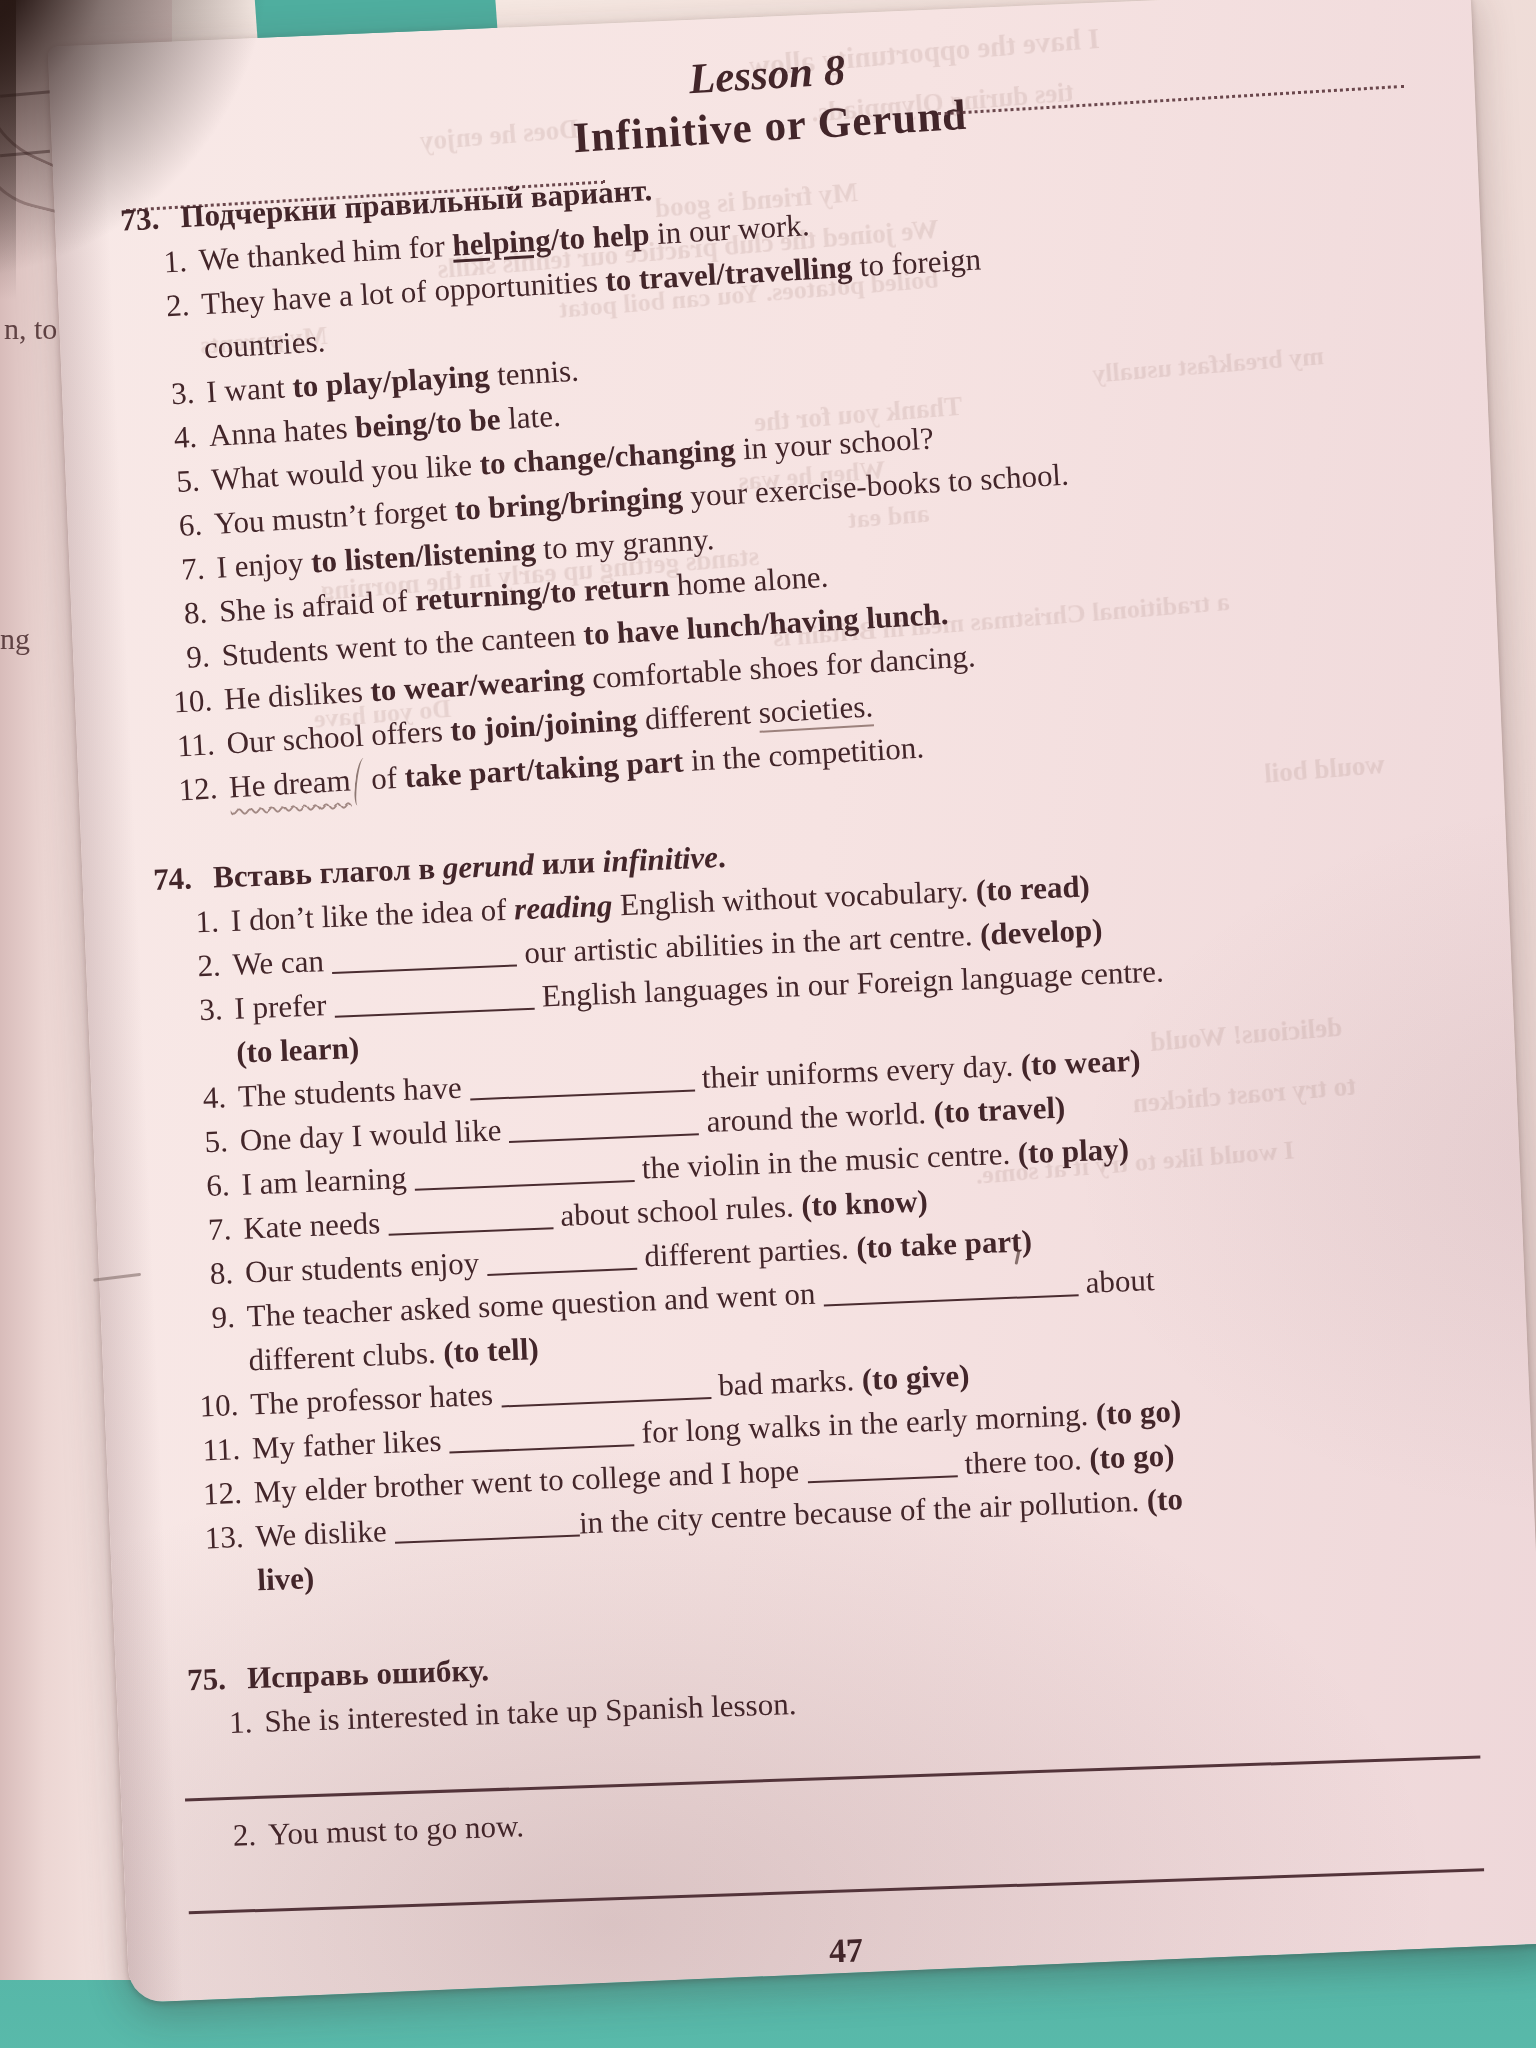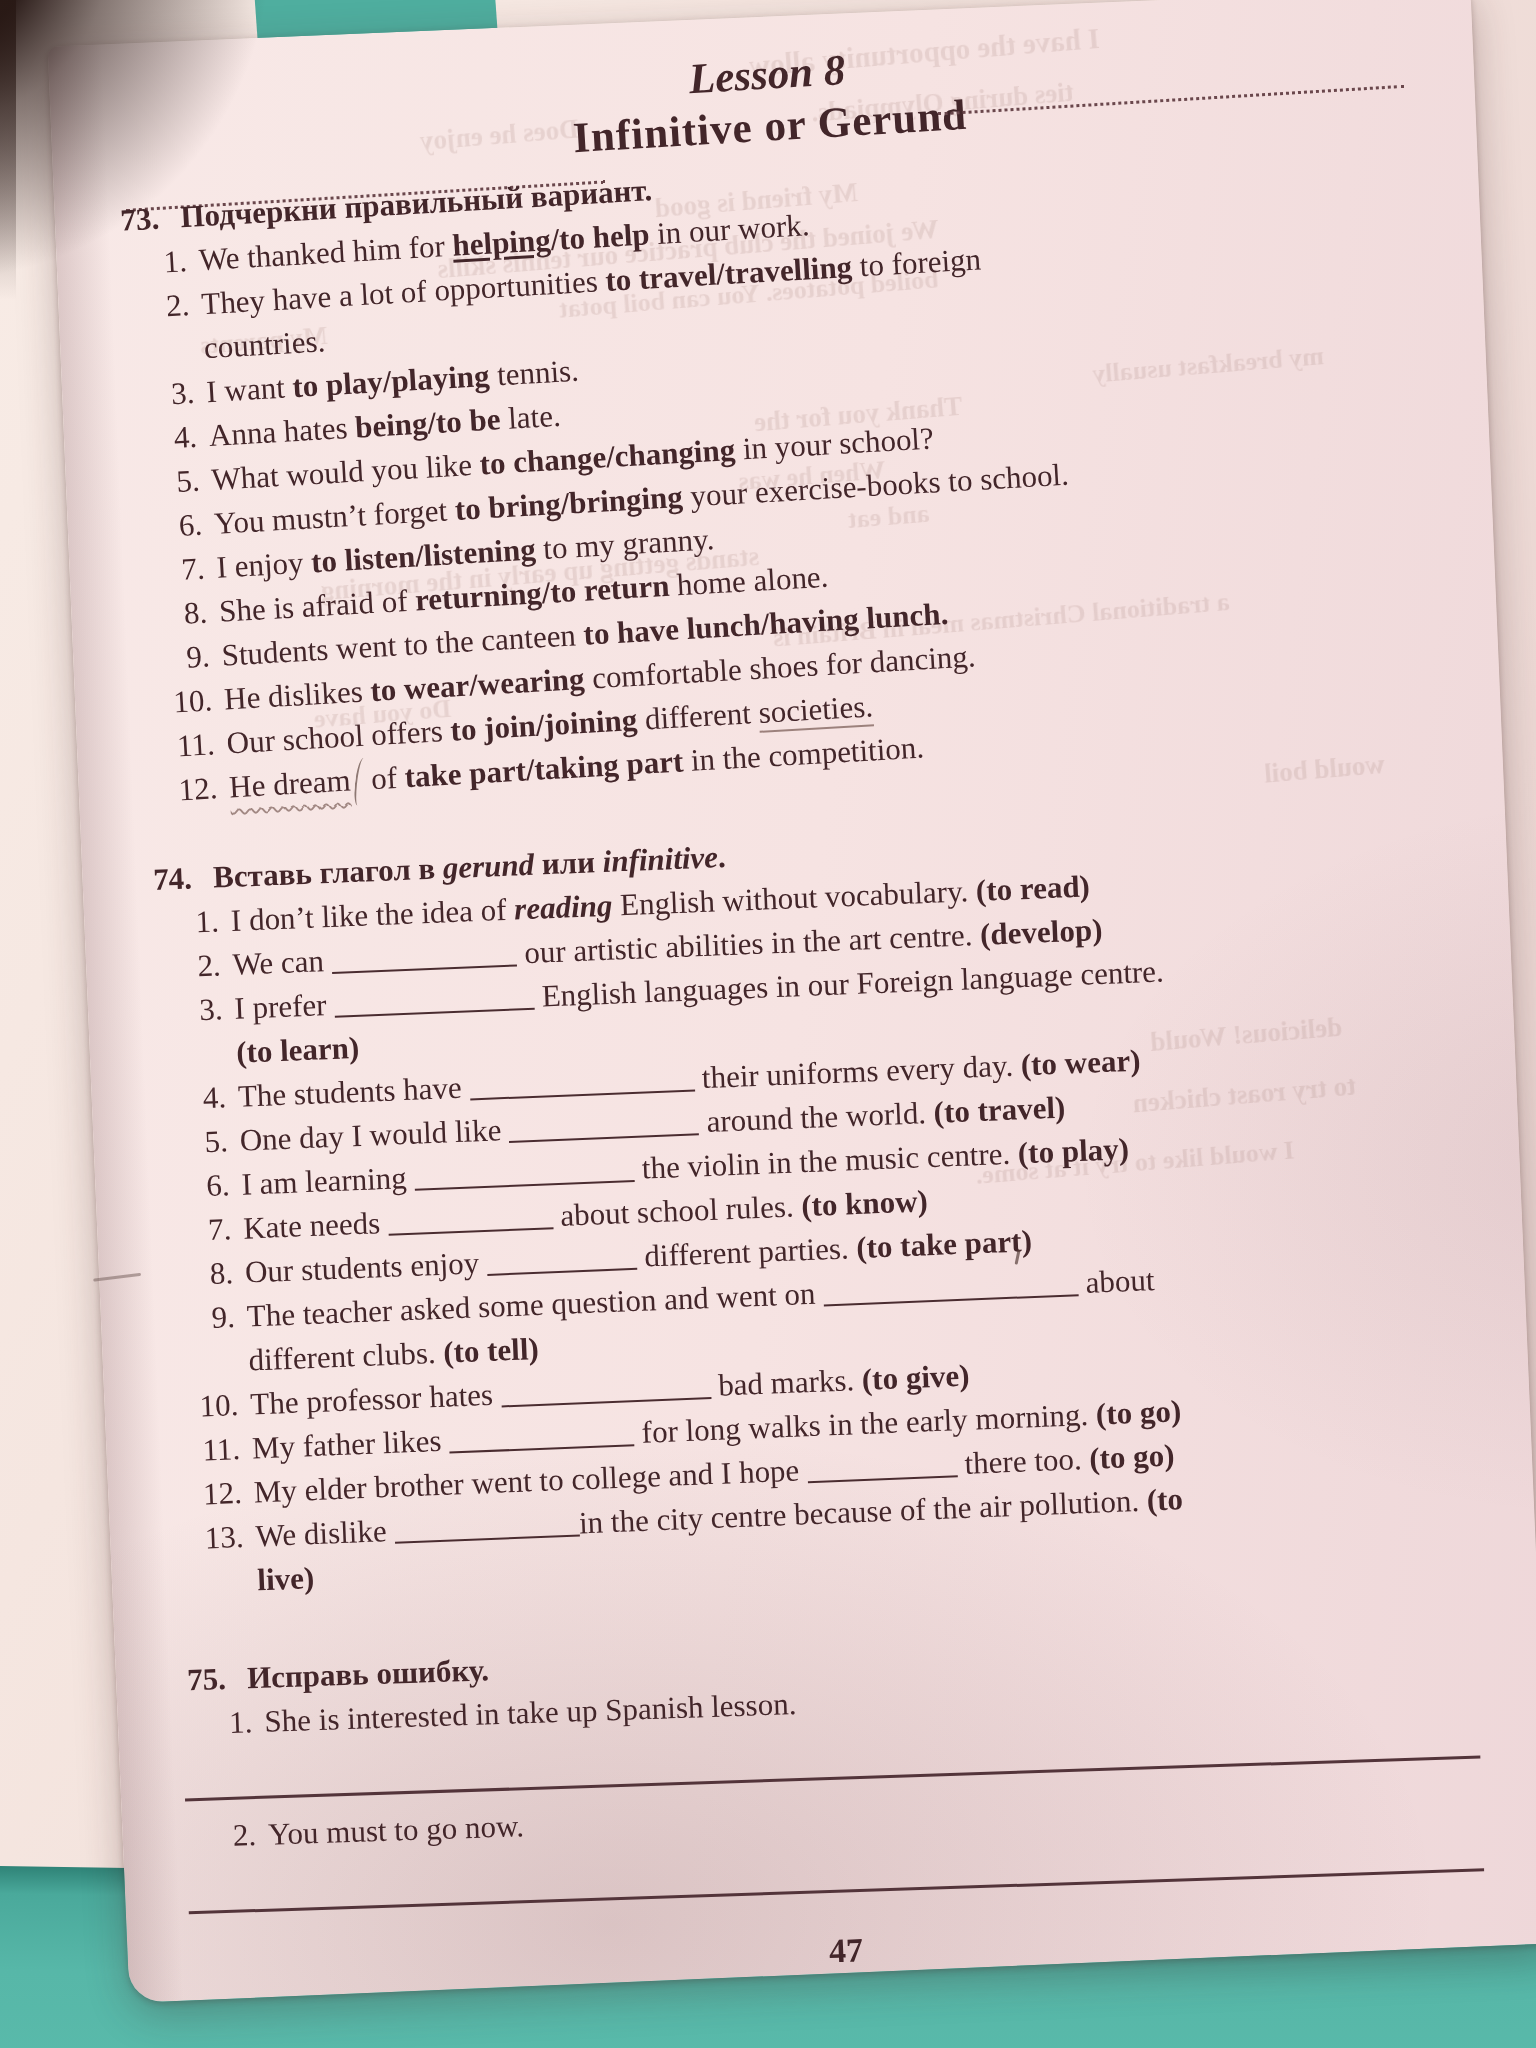--- a/index.html
+++ b/index.html
@@ -77,20 +77,28 @@
   .page-number{text-align:center;font-weight:bold;font-size:34px;margin-top:40px;}
 </style>
 </head>
 <body>
 
 <div class="scene">
   <div class="cloth"></div>
   <div class="teal-bottom"></div>
   <div class="teal-top-left"></div>
 
+  <div class="edge-strip">
+    <div class="edge-curve"></div>
+    <div class="edge-curve c2"></div>
+    <div class="edge-line" style="top:92px"></div>
+    <div class="edge-line" style="top:152px;width:50px"></div>
+  <div class="edge-frag" style="left: 4px; top: 312px; font-size: 30px;">n, to</div>
+      <div class="edge-frag" style="left: 0px; top: 622px; font-size: 30px;">ng</div>
+    </div>
 
   <div class="page">
     <div class="ghost-layer">
         <div class="ghost" style="left: 700px; top: 26px; font-size: 29px;">I have the opportunity allow</div>
         <div class="ghost" style="left: 760px; top: 78px; font-size: 27px;">ties during Olympiads.</div>
         <div class="ghost" style="left: 368px; top: 92px; font-size: 27px;">Does he enjoy</div>
         <div class="ghost" style="left: 600px; top: 168px; font-size: 27px;">My friend is good</div>
         <div class="ghost" style="left: 380px; top: 214px; font-size: 27px;">We joined the club practice our tennis skills</div>
         <div class="ghost" style="left: 500px; top: 262px; font-size: 26px;">boiled potatoes. You can boil potat</div>
         <div class="ghost" style="left: 140px; top: 288px; font-size: 26px;">My parents</div>

